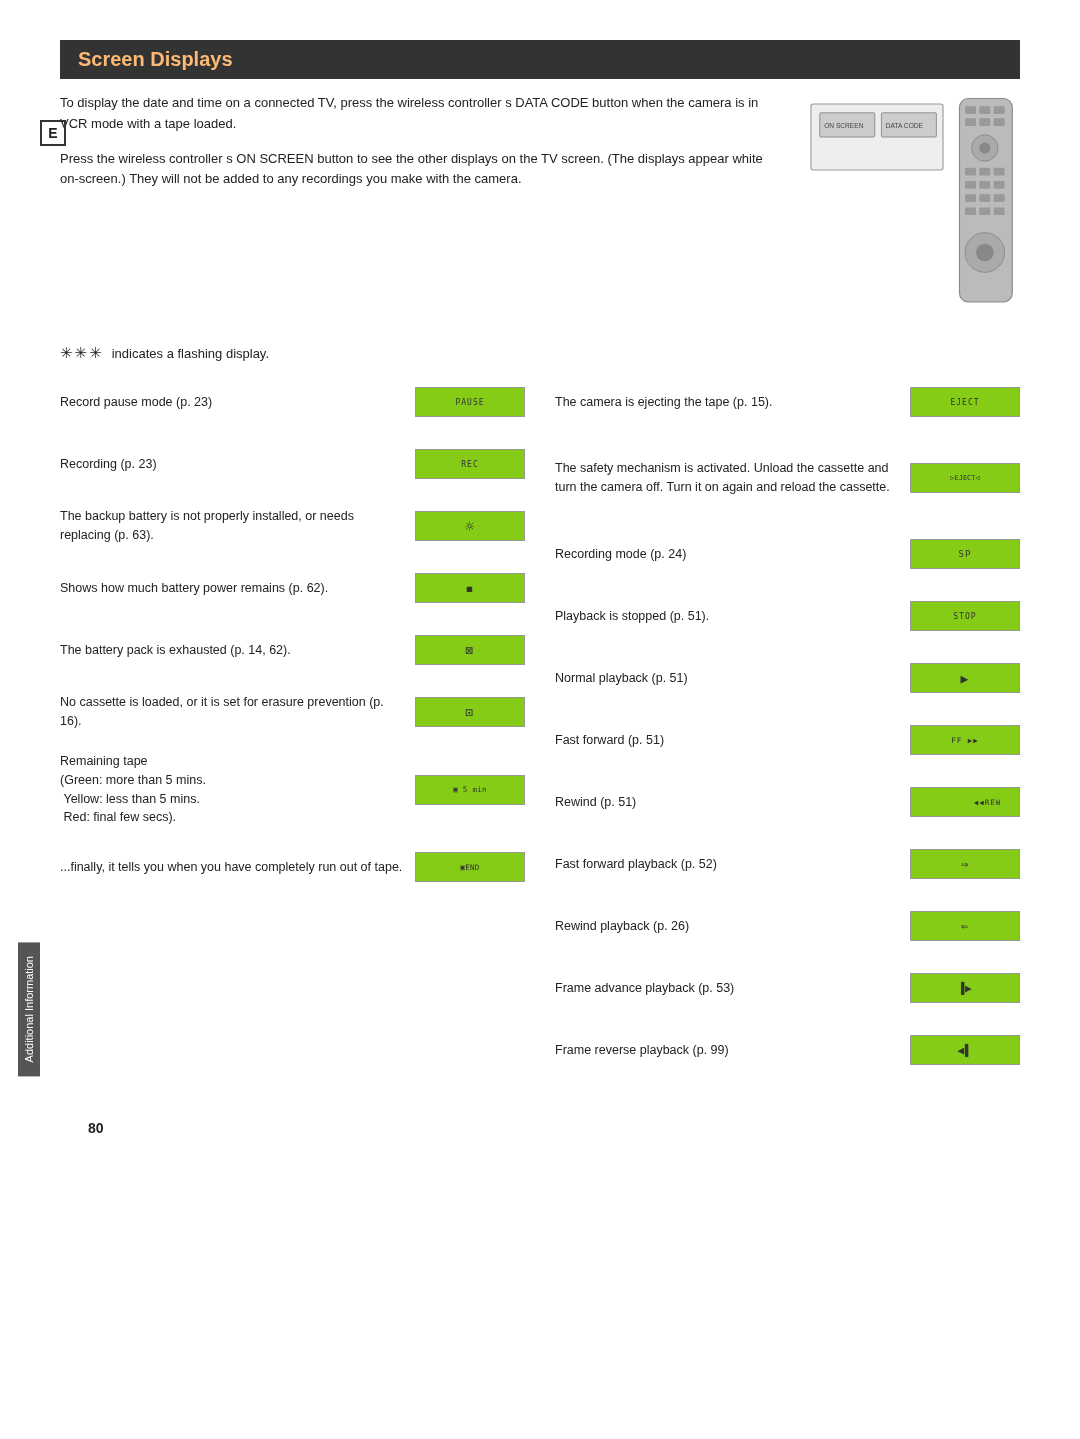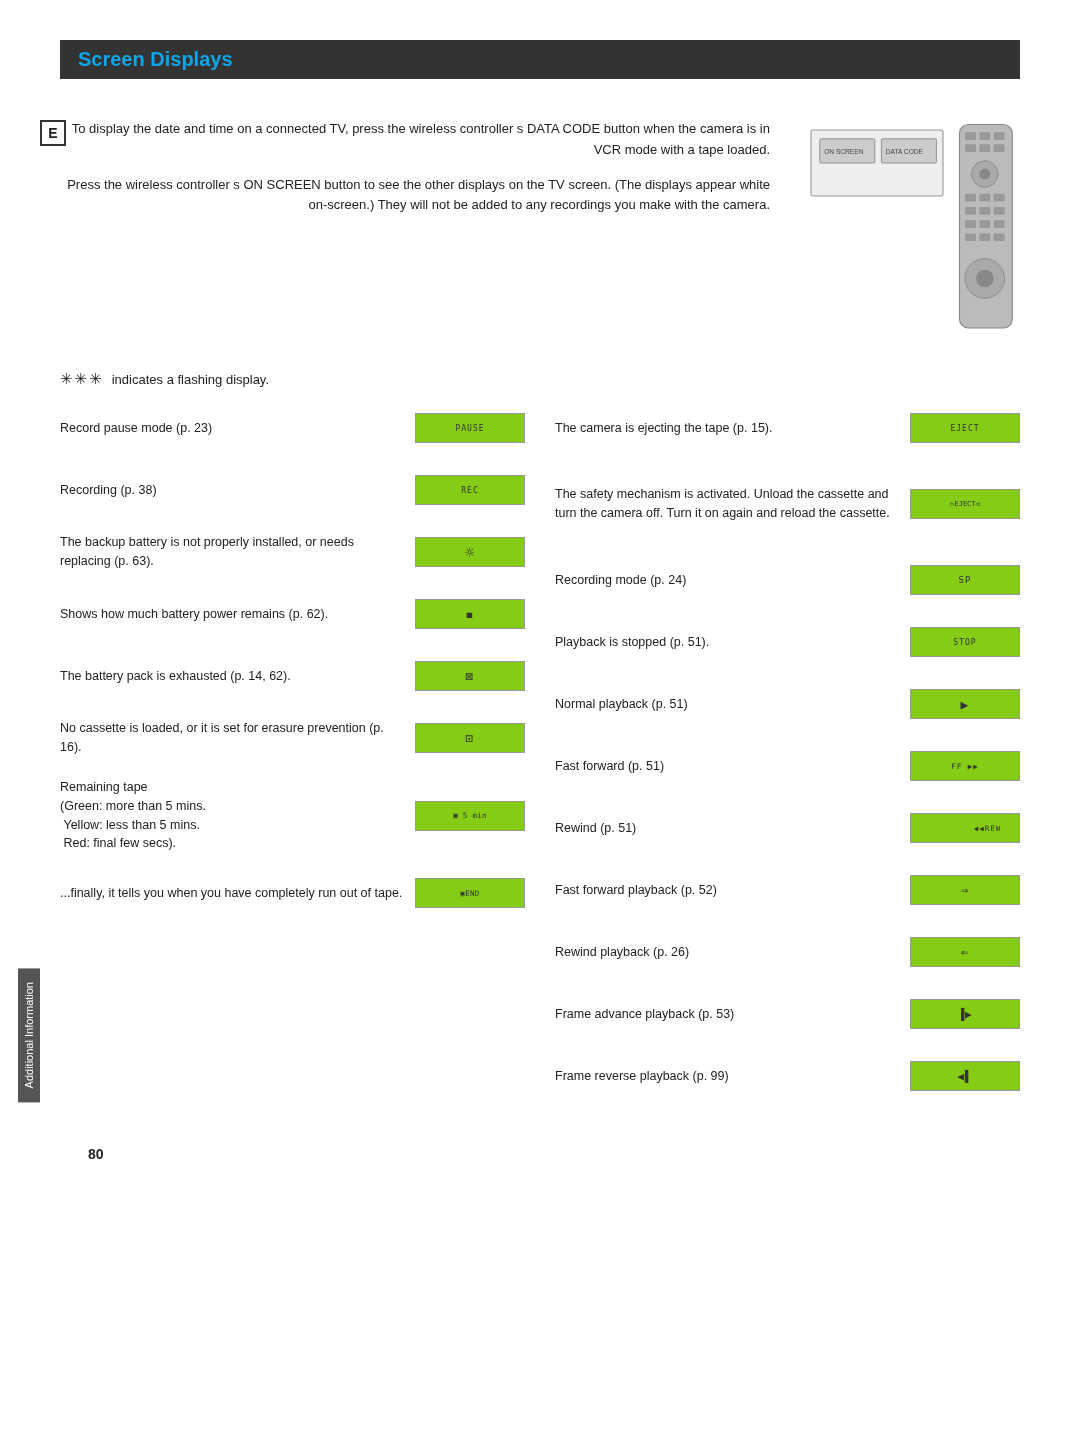--- a/index.html
+++ b/index.html
@@ -8,38 +8,37 @@
       font-family: Arial, Helvetica, sans-serif;
       font-size: 13px;
       color: #222;
       width: 1080px;
       min-height: 1439px;
       padding: 40px 60px 60px 60px;
     }
 
     .page-title-bar {
       background: #333;
-      color: #0ea5e9;
+      color: #fdba74;
       font-size: 20px;
       font-weight: bold;
       padding: 8px 18px;
-      margin-bottom: 40px;
+      margin-bottom: 14px;
     }
 
     .intro-section {
       display: flex;
       gap: 30px;
       margin-bottom: 28px;
     }
 
     .intro-text {
       flex: 1;
       font-size: 13px;
       line-height: 1.6;
-      text-align: right;
     }
 
     .intro-text p { margin-bottom: 14px; }
 
     .remote-diagram {
       width: 220px;
       flex-shrink: 0;
     }
 
     .remote-diagram svg {
@@ -186,21 +185,21 @@
   </div>
 
   <div class="two-col">
 
     <div class="col-left">
       <div class="display-row">
         <div class="display-desc">Record pause mode (p. 23)</div>
         <div class="display-badge" style="font-size:8px;letter-spacing:1px;">PAUSE</div>
       </div>
       <div class="display-row">
-        <div class="display-desc">Recording (p. 38)</div>
+        <div class="display-desc">Recording (p. 23)</div>
         <div class="display-badge" style="font-size:8px;">REC</div>
       </div>
       <div class="display-row">
         <div class="display-desc">The backup battery is not properly installed, or needs replacing (p. 63).</div>
         <div class="display-badge" style="font-size:16px;">☼</div>
       </div>
       <div class="display-row">
         <div class="display-desc">Shows how much battery power remains (p. 62).</div>
         <div class="display-badge" style="font-size:14px;">▪</div>
       </div>

